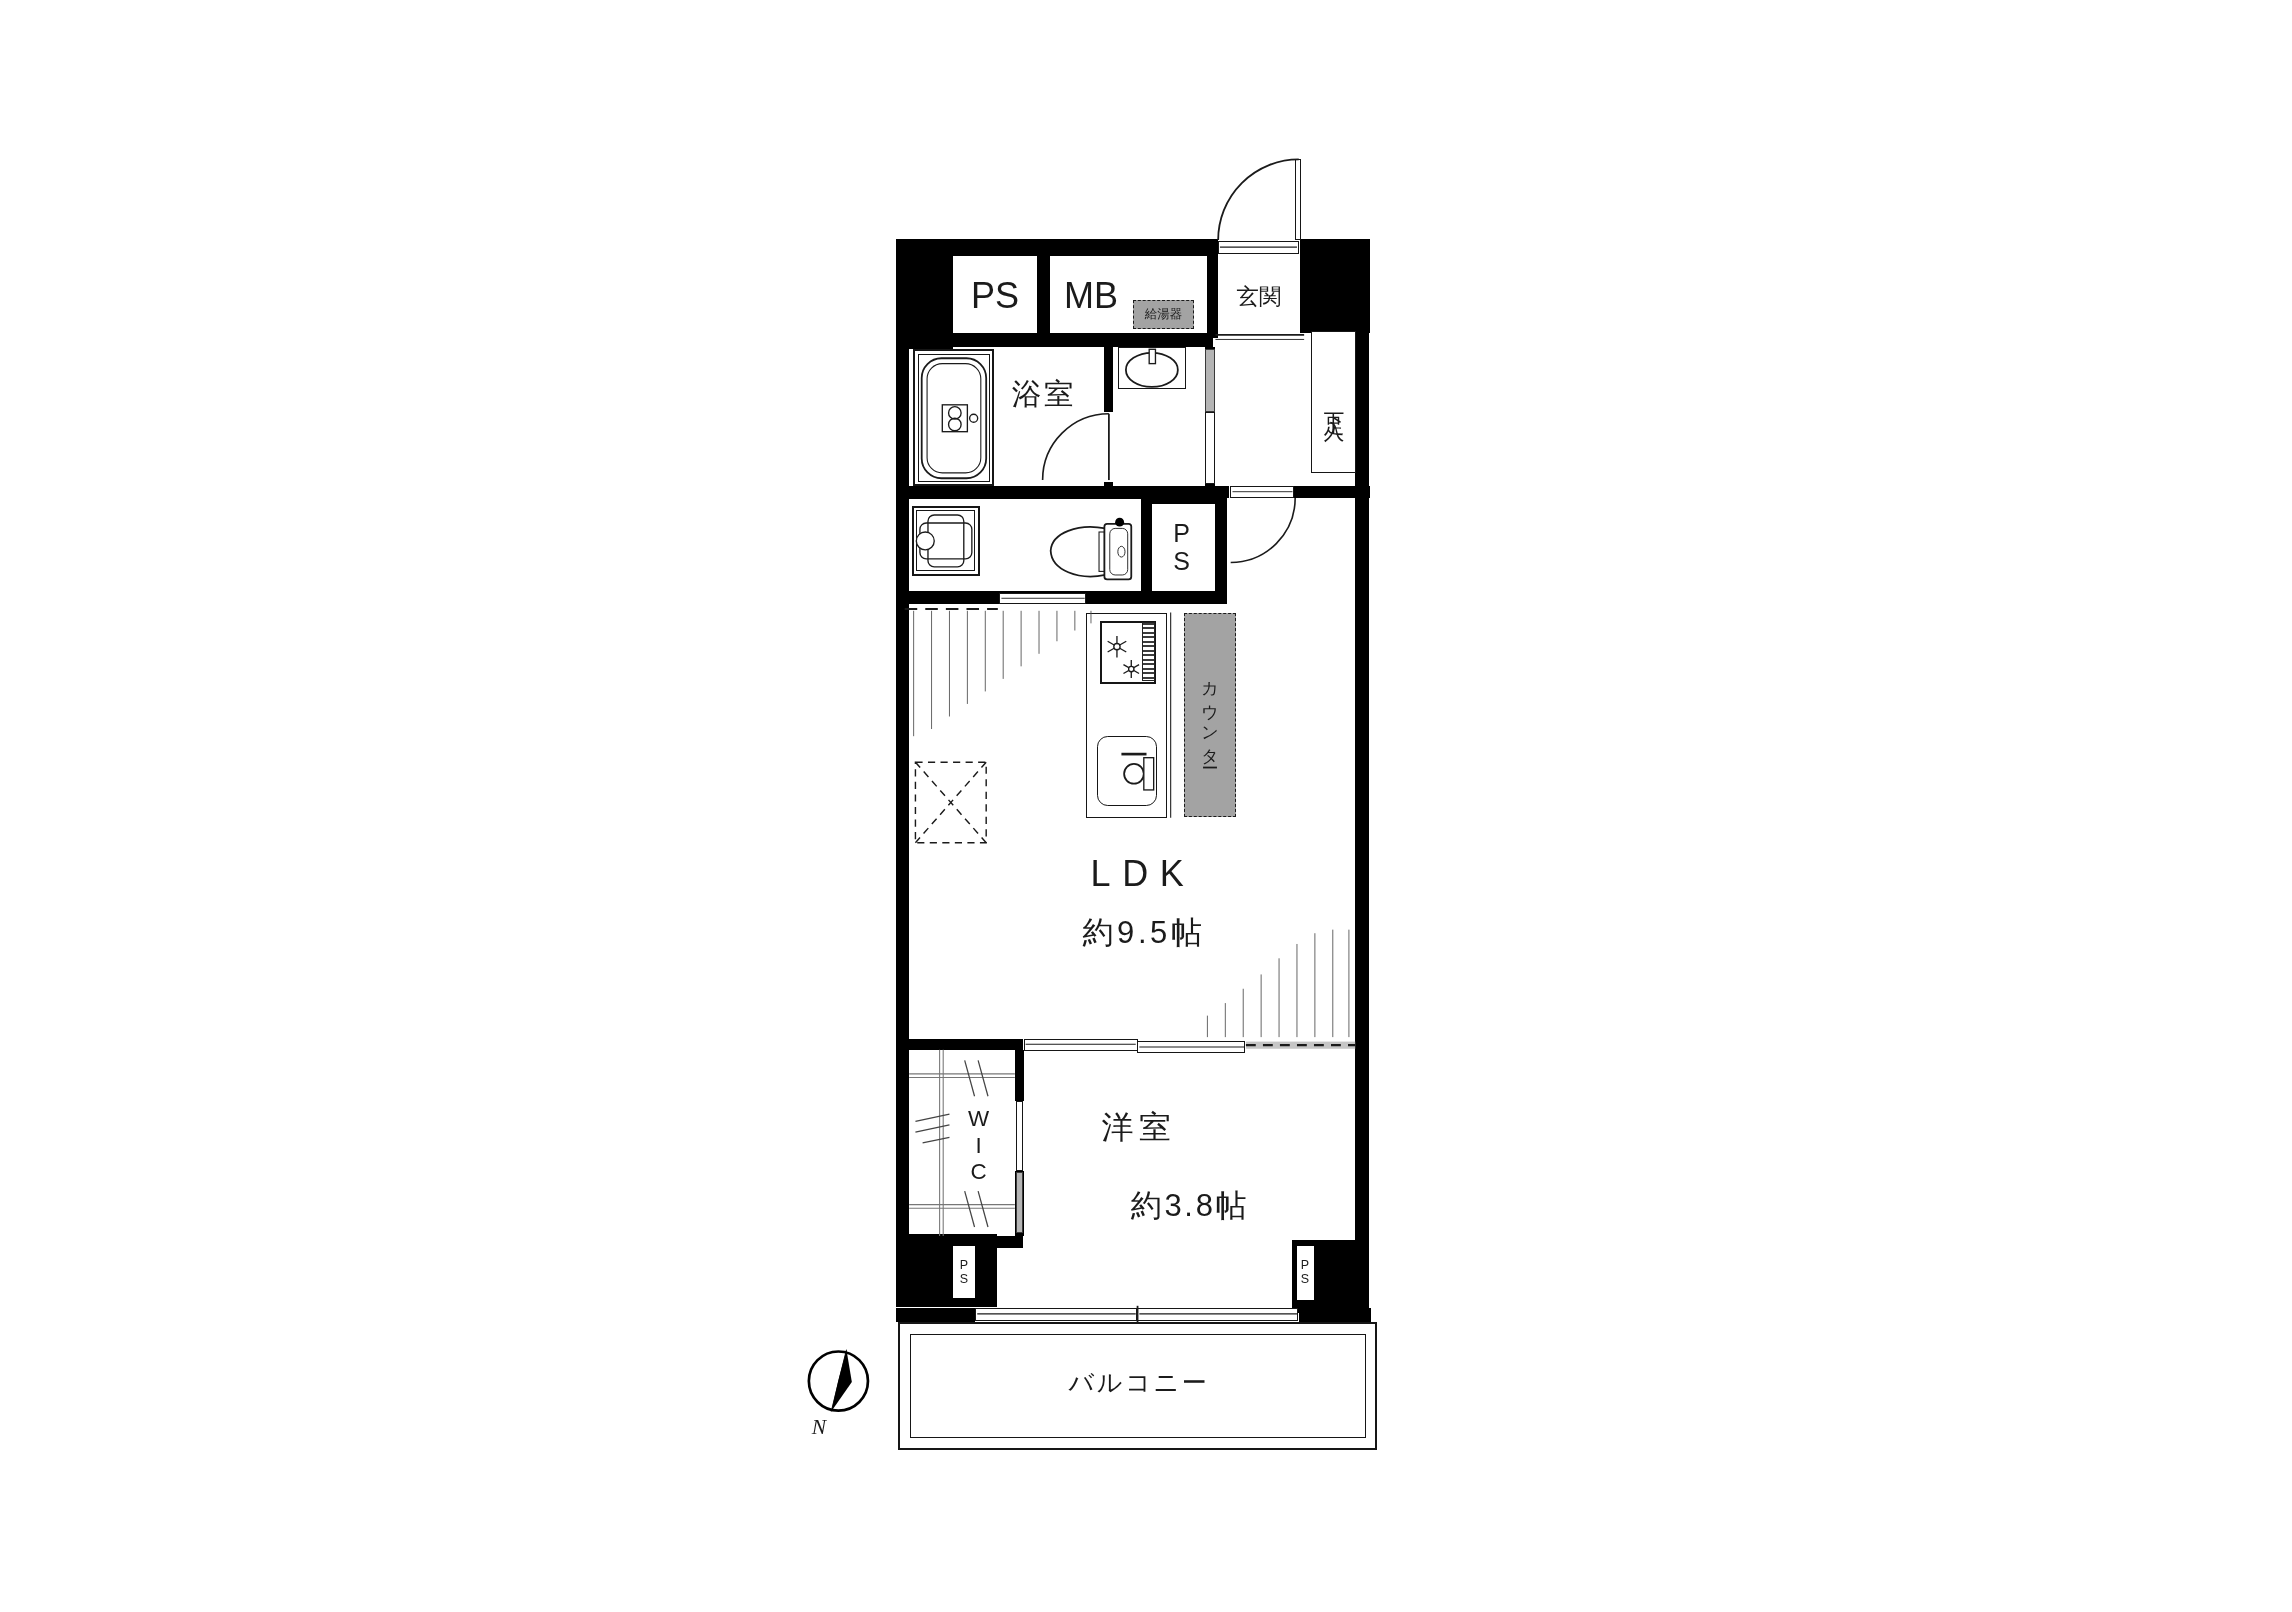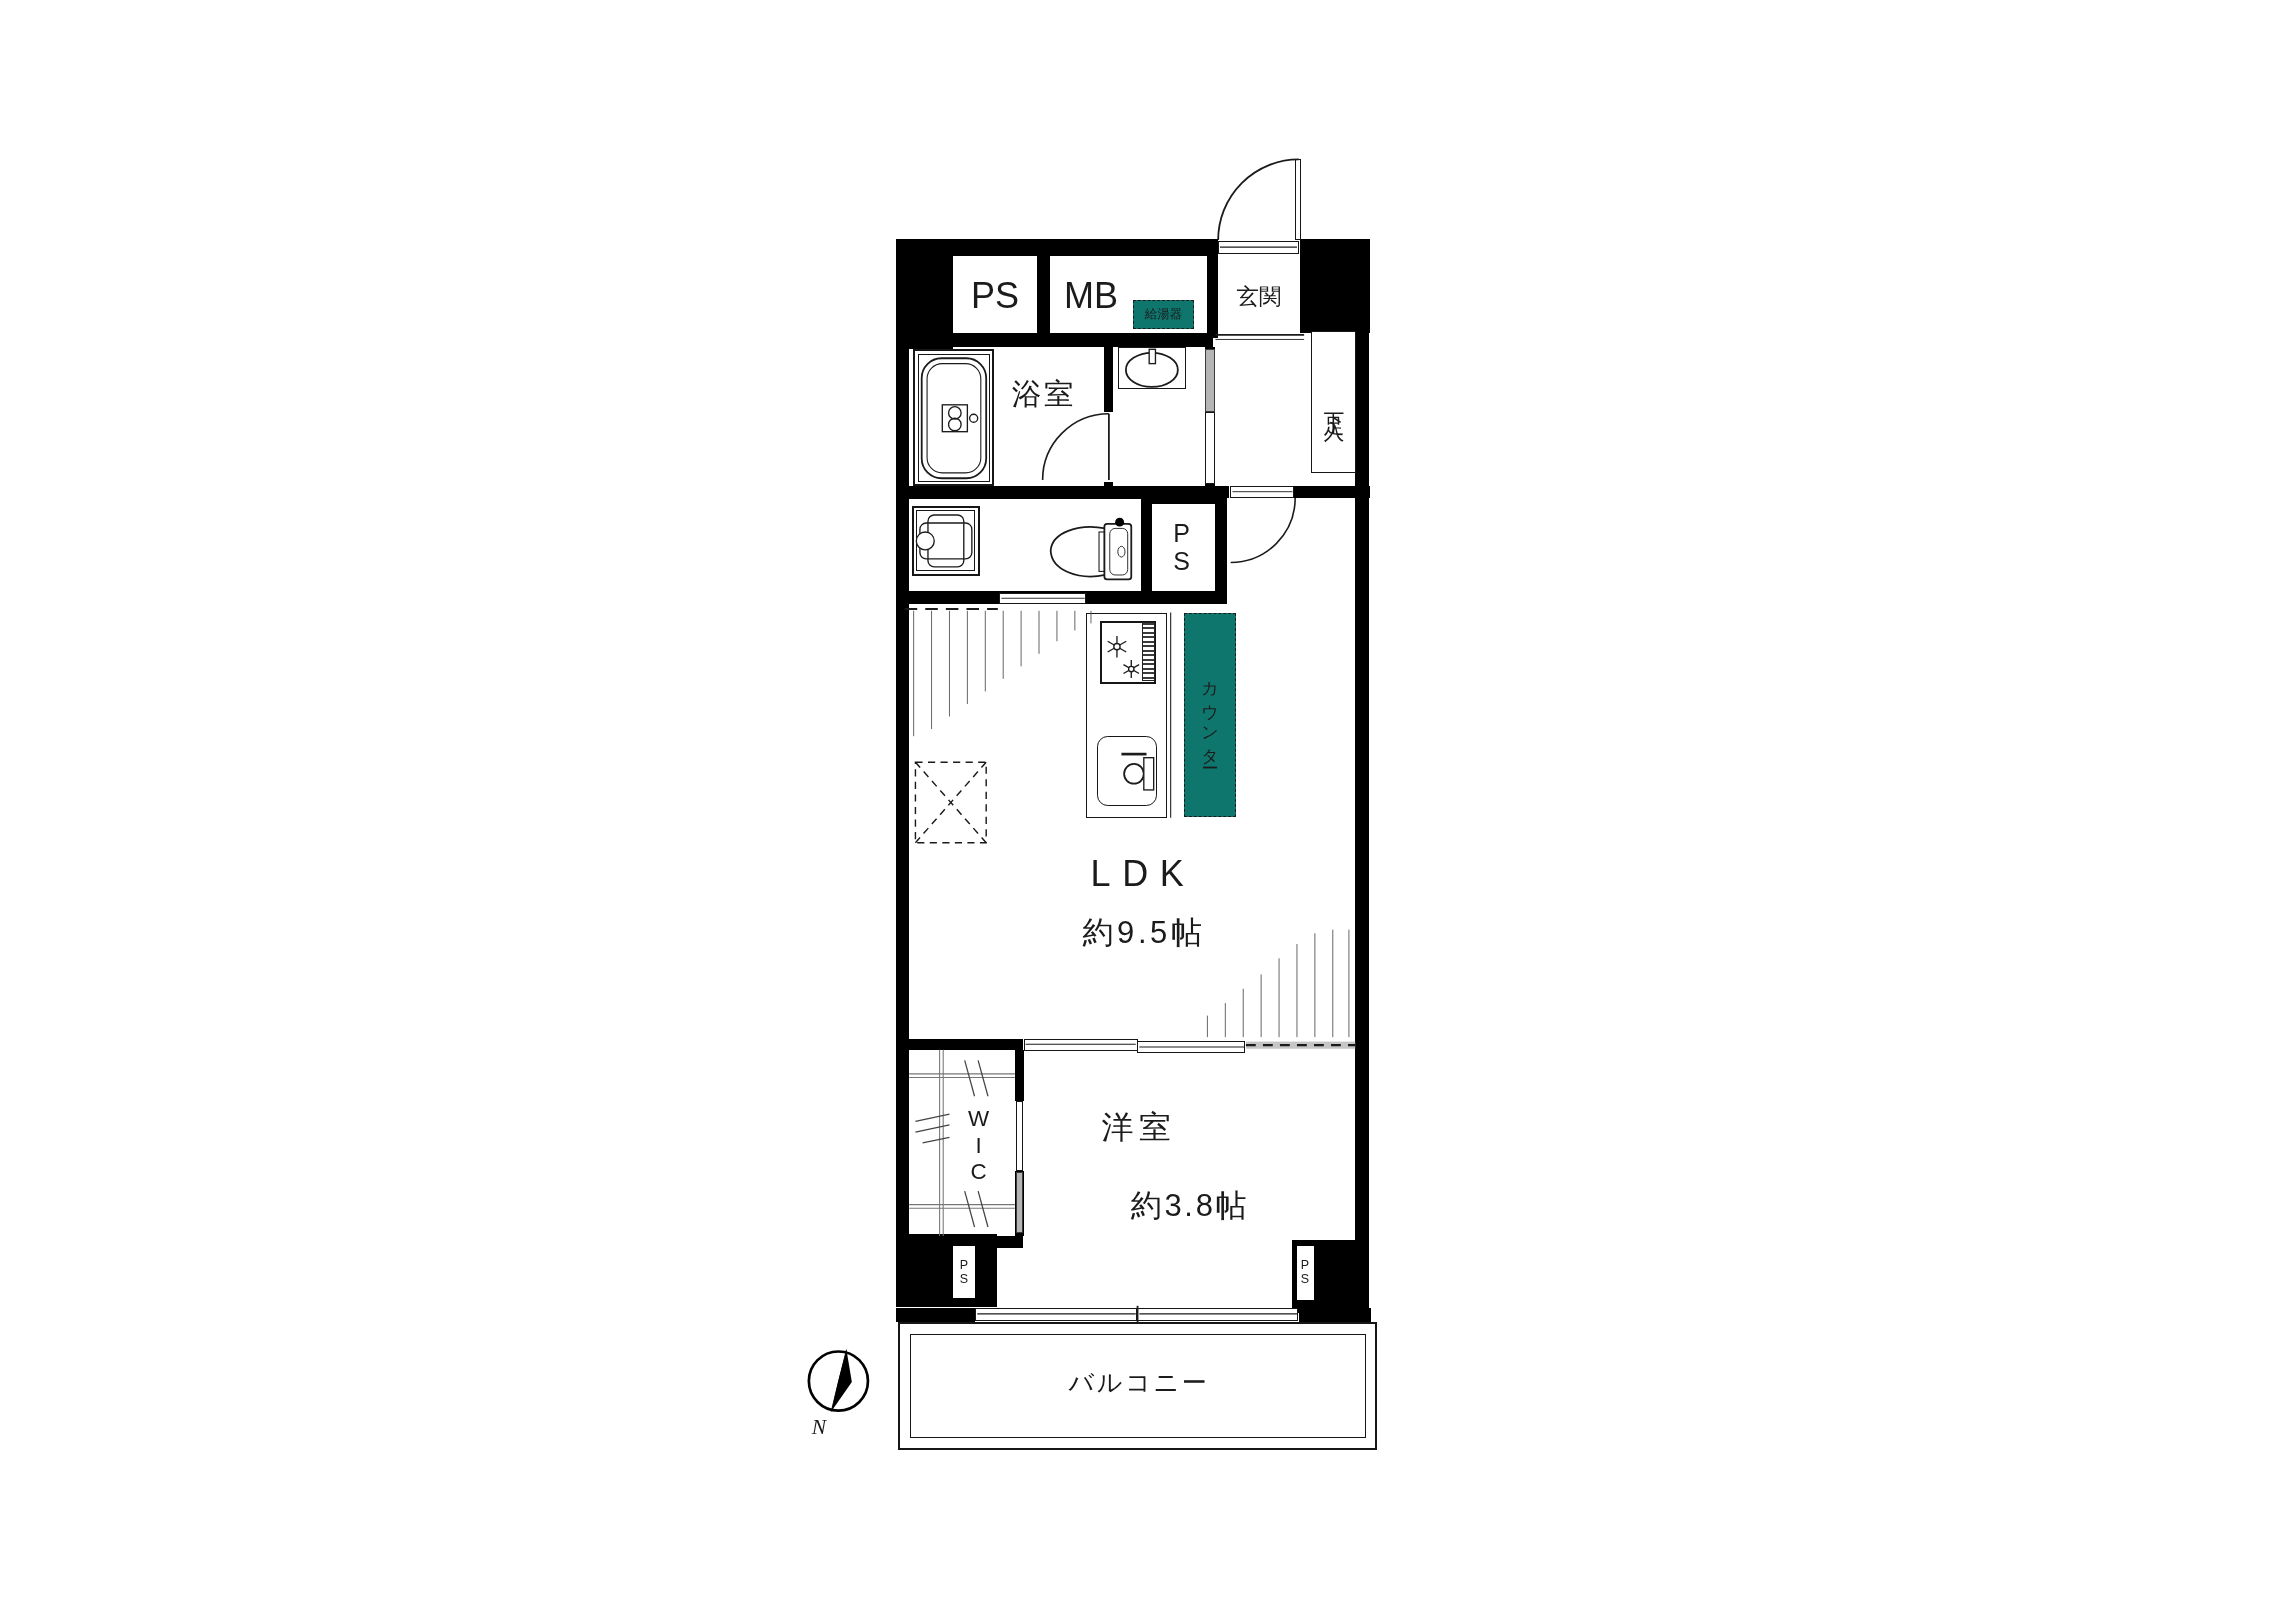--- a/index.html
+++ b/index.html
@@ -4,21 +4,21 @@
 <style>
   html,body{margin:0;padding:0;background:#ffffff;}
   #canvas{position:relative;width:2293px;height:1613px;background:#ffffff;overflow:hidden;
           font-family:"Liberation Sans","DejaVu Sans",sans-serif;color:#1b1b1b;}
   .wall{position:absolute;background:#000000;}
   .room{position:absolute;background:#ffffff;}
   .lbl{position:absolute;transform:translate(-50%,-50%);white-space:nowrap;color:#1b1b1b;}
   .vcjk{writing-mode:vertical-rl;text-orientation:mixed;}
   .vlat{writing-mode:vertical-rl;text-orientation:upright;}
   .thr{position:absolute;background:#ffffff;border:1.8px solid #161616;box-sizing:border-box;}
-  .dashedbox{position:absolute;border:1.8px dashed #1b1b1b;box-sizing:border-box;background:#0f766e;
+  .dashedbox{position:absolute;border:1.8px dashed #1b1b1b;box-sizing:border-box;background:#a3a3a3;
              display:flex;align-items:center;justify-content:center;}
   .outline{position:absolute;border:1.8px solid #161616;box-sizing:border-box;background:#ffffff;}
   .gray{position:absolute;background:#b5b5b5;border:0.9px solid #3a3a3a;box-sizing:border-box;}
   svg{position:absolute;left:0;top:0;pointer-events:none;}
   .grill{position:absolute;background:repeating-linear-gradient(to bottom,#3c3c3c 0 1.8px,#ffffff 1.8px 4.5px);
          border:0.9px solid #222;box-sizing:border-box;}
 </style>
 </head>
 <body>
 

